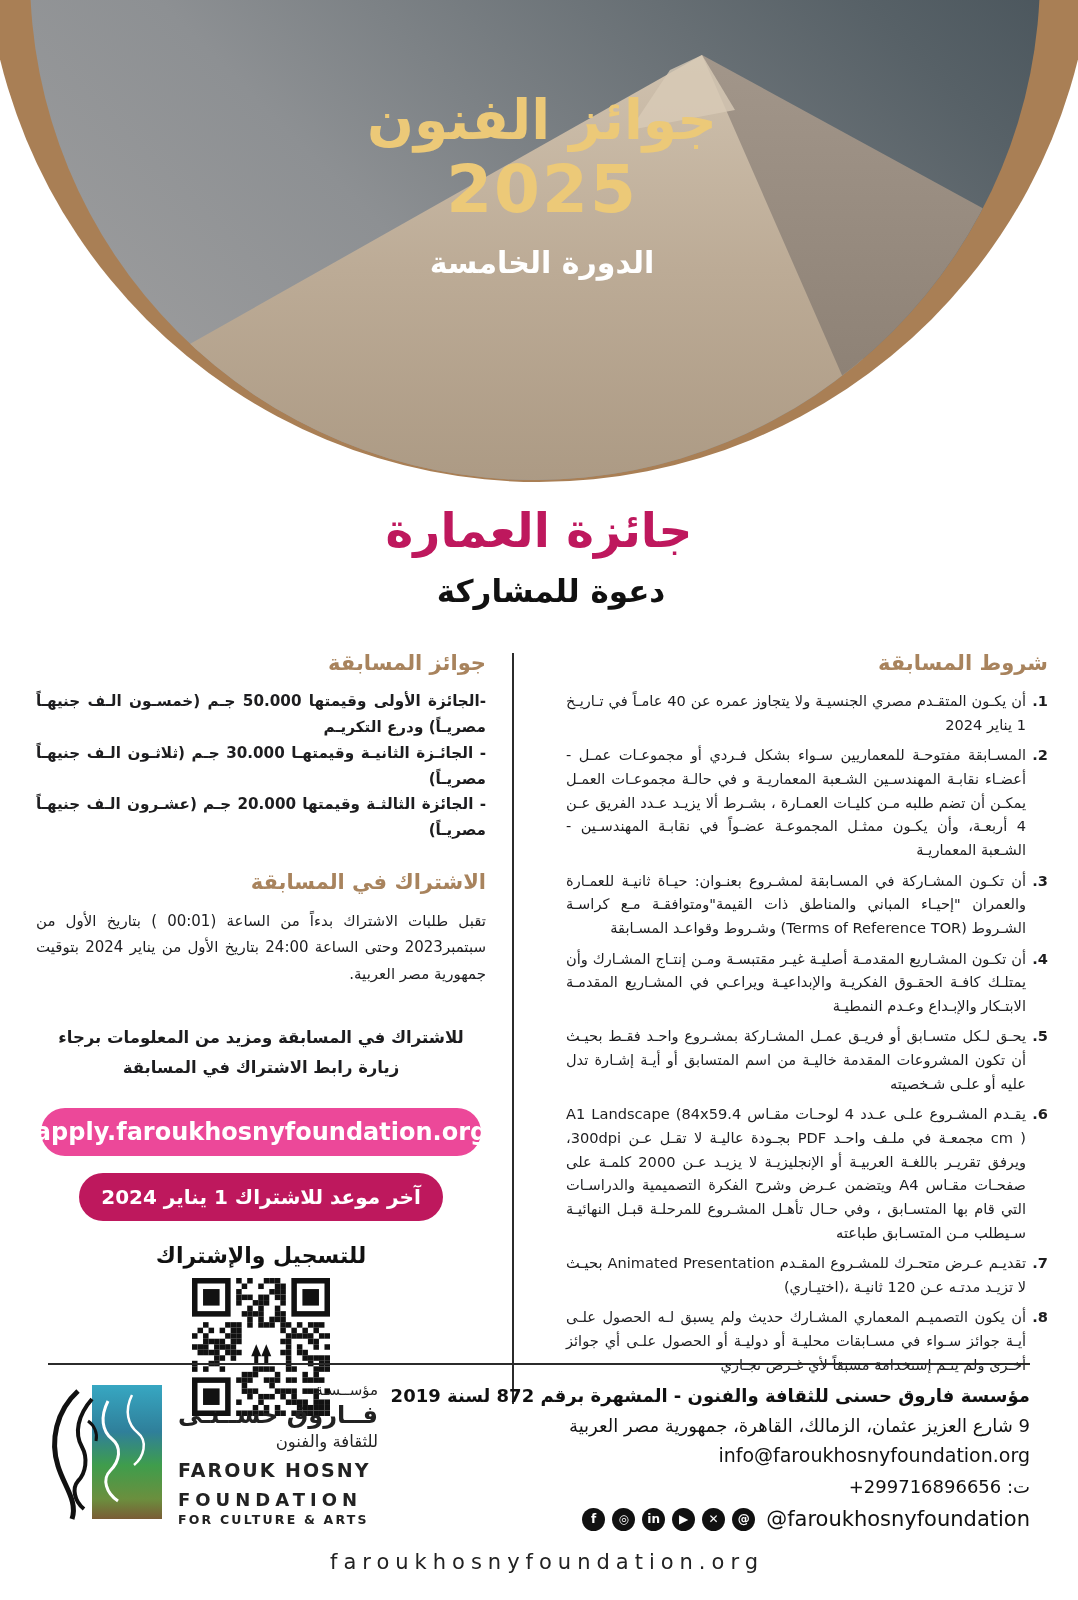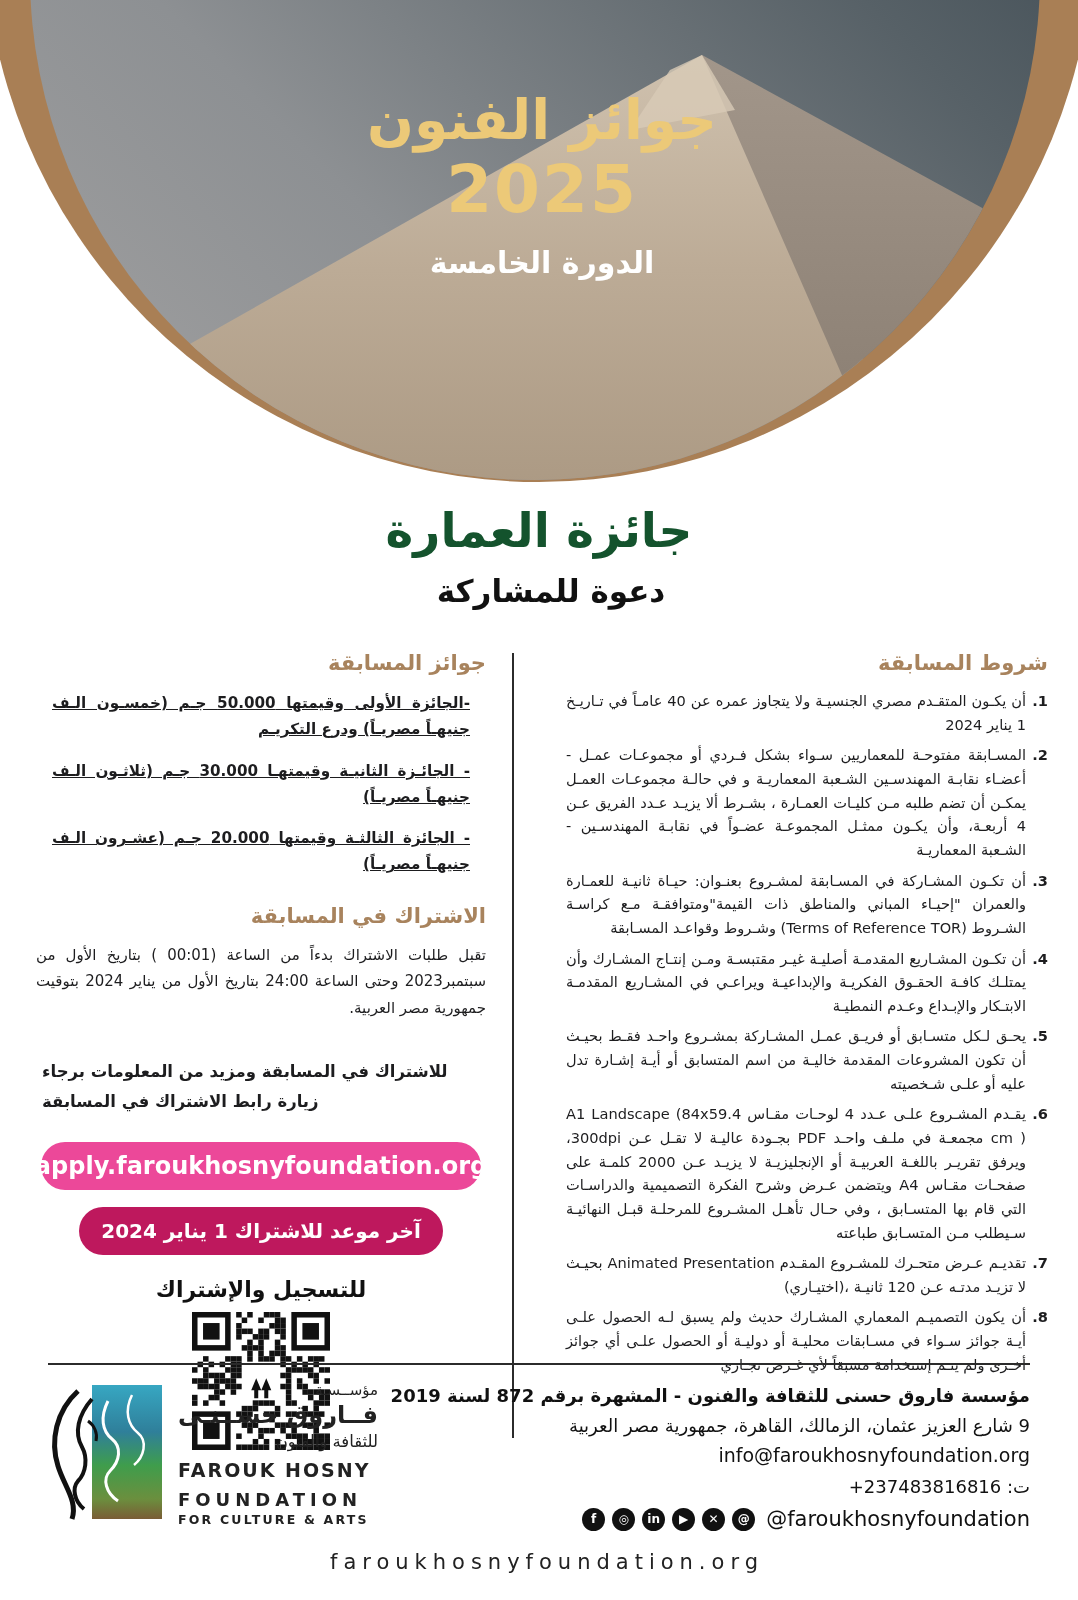--- a/index.html
+++ b/index.html
@@ -12,36 +12,36 @@
   .photo-circle{position:absolute;width:1010px;height:1010px;border-radius:50%;
             left:30px;top:-530px;overflow:hidden;
             background:linear-gradient(225deg,#2c3a43 0%,#576167 35%,#8d9093 70%,#a3a2a2 100%);}
   .pyr{position:absolute;left:0;top:0;width:100%;height:100%;}
   .hero-titles{position:absolute;left:0;right:0;top:86px;text-align:center;z-index:3;padding-left:6px;}
   .hero-title{font-size:55px;line-height:1.25;font-weight:700;color:#ecc978;margin:0;}
   .hero-year{font-size:66px;line-height:1.0;font-weight:700;color:#ecc978;margin:2px 0 0 0;letter-spacing:2px;}
   .hero-sub{font-size:30px;font-weight:700;color:#ffffff;margin-top:22px;}
   
   .award{position:relative;text-align:center;margin-top:0;}
-  .award-title{font-size:47px;font-weight:700;color:#14532d;line-height:1.3;}
+  .award-title{font-size:47px;font-weight:700;color:#be185d;line-height:1.3;}
   .award-sub{font-size:31px;font-weight:700;color:#111;margin-top:12px;padding-left:24px;}
   
   .columns{display:flex;flex-direction:row;gap:0;margin:38px 30px 0 30px;min-height:690px;}
   .col-right{width:520px;padding-left:14px;}
   .divider-v{width:2px;background:#2b2b2b;margin:6px 0 12px 0;}
   .col-left{flex:1;padding-right:26px;padding-left:6px;}
   .sec-heading{font-size:21px;font-weight:700;color:#a8835d;margin:4px 0 14px 0;}
   .cond-list{margin:0;padding:0 22px 0 0;list-style:none;counter-reset:cnd;}
   .cond-item{counter-increment:cnd;position:relative;font-size:14.6px;line-height:1.62;
              text-align:justify;margin-bottom:7px;margin-left:38px;}
   .cond-item::before{content:counter(cnd) ".";position:absolute;right:-22px;top:0;font-weight:700;}
-  .prize-line{font-size:15.2px;font-weight:700;line-height:1.7;text-align:justify;margin:16px;text-decoration:underline;}
+  .prize-line{font-size:15.2px;font-weight:700;line-height:1.7;text-align:justify;margin:0;}
   .prizes-block{margin-bottom:26px;}
   .part-text{font-size:15px;line-height:1.75;text-align:justify;margin:0 0 8px 0;}
-  .cta-note{font-size:16.5px;font-weight:700;text-align:left;line-height:1.8;margin:36px 6px 26px 6px;}
+  .cta-note{font-size:16.5px;font-weight:700;text-align:center;line-height:1.8;margin:36px 6px 26px 6px;}
   .btn{display:flex;align-items:center;justify-content:center;border-radius:36px;color:#fff;
        font-weight:700;margin:0 auto;}
   .btn-link{width:440px;height:48px;background:#ec4899;font-size:24px;direction:ltr;}
   .btn-deadline{width:364px;height:48px;background:#be185d;font-size:20px;margin-top:17px;}
   .qr-block{text-align:center;margin-top:22px;}
   .qr-label{font-size:22px;font-weight:700;color:#111;}
   .qr-box{margin:10px auto 0 auto;width:138px;height:138px;}
   
   .footer{position:absolute;left:0;right:0;bottom:0;height:237px;}
   .divider-h{position:absolute;top:0;left:48px;right:48px;height:2px;background:#2b2b2b;}
@@ -411,21 +411,21 @@
             <div class="logo-en2">FOUNDATION</div>
             <div class="logo-en3">FOR CULTURE &amp; ARTS</div>
           </div>
         </div>
       </div>
 
       <div class="contact">
         <div class="contact-line b">مؤسسة فاروق حسنى للثقافة والفنون - المشهرة برقم 872 لسنة 2019</div>
         <div class="contact-line">9 شارع العزيز عثمان، الزمالك، القاهرة، جمهورية مصر العربية</div>
         <div class="contact-line email-line">info@faroukhosnyfoundation.org</div>
-        <div class="contact-line">ت: 237483816816+</div>
+        <div class="contact-line">ت: 299716896656+</div>
         <div class="social-row">
 
             <span class="social-icon">f</span>
 
             <span class="social-icon">◎</span>
 
             <span class="social-icon">in</span>
 
             <span class="social-icon">▶</span>
 

